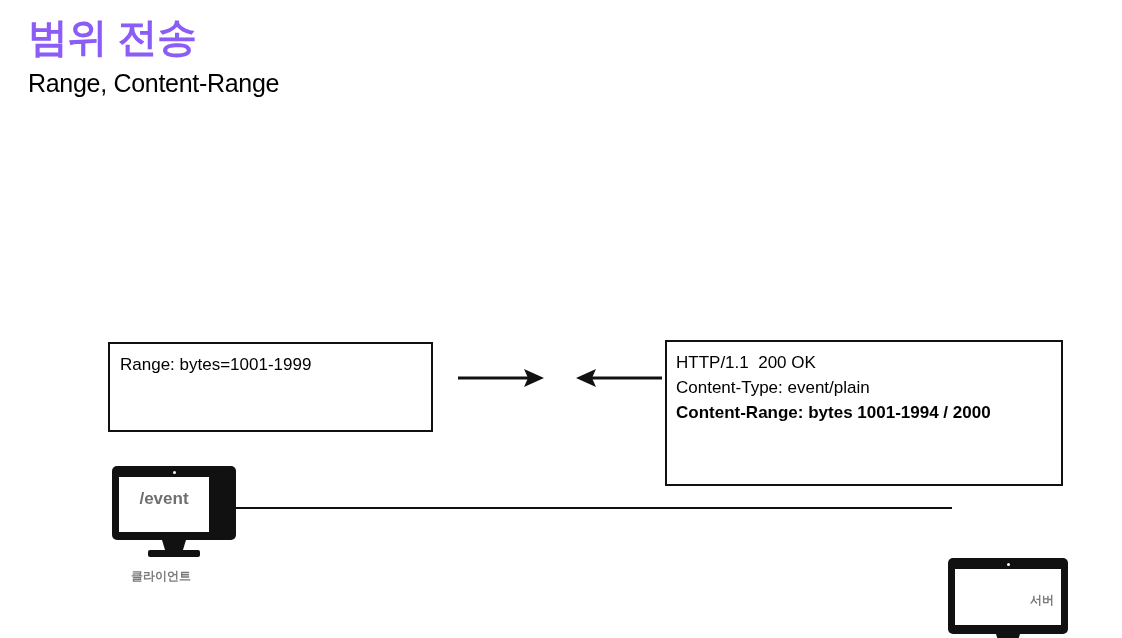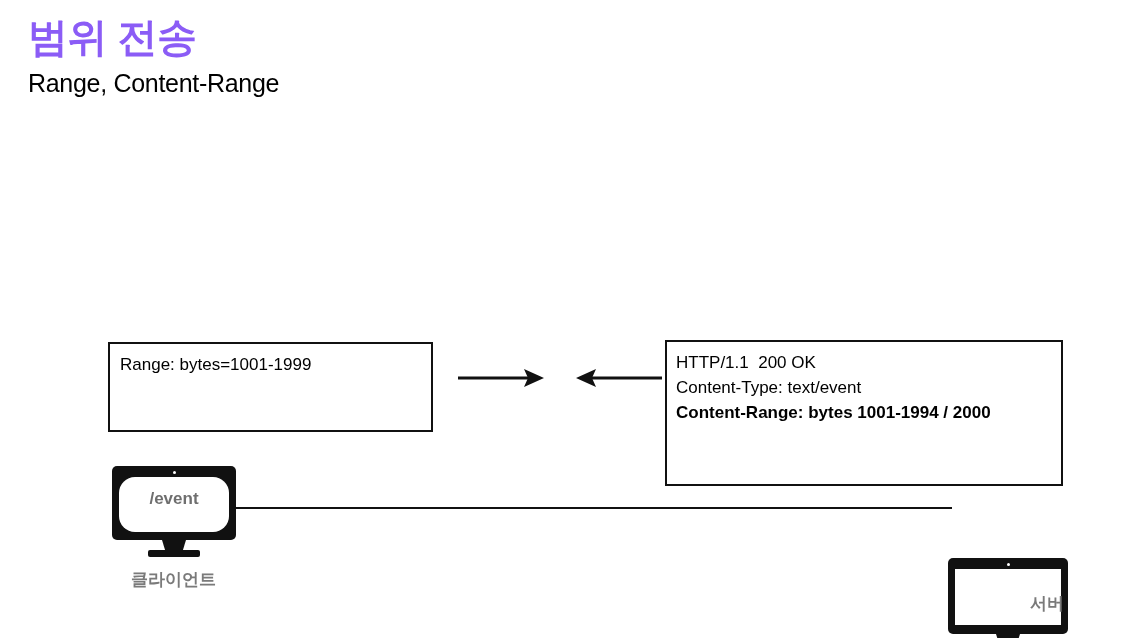--- a/index.html
+++ b/index.html
@@ -133,31 +133,31 @@
     border-radius: 2px;
   }
   .screen-label {
     font-size: 17px;
     font-weight: 700;
     color: #6f6f6f;
     letter-spacing: 0px;
   }
   .node-label {
     position: absolute;
-    font-size: 17px;
+    font-size: 12px;
     font-weight: 700;
     color: #7a7a7a;
     white-space: nowrap;
     text-align: right;
   }
 
   
   #client-node { left: 112px; top: 466px; width: 124px; height: 92px; }
   #client-node .bezel  { width: 124px; height: 74px; }
-  #client-node .screen { left: 7px; top: 11px; width: 110px; height: 55px; border-radius: 16px; }
+  #client-node .screen { left: 7px; top: 11px; width: 90px; height: 55px; }
   #client-node .camdot { left: 61px; top: 5px; }
   #client-node .neck   { left: 50px; top: 74px; width: 24px; height: 11px;
                          clip-path: polygon(0 0, 100% 0, 86% 100%, 14% 100%); }
   #client-node .base   { left: 36px; top: 84px; width: 52px; height: 7px; }
   #client-label { left: 131px; top: 568px; }
 
   
   #server-node { left: 948px; top: 466px; width: 120px; height: 94px; }
   #server-node .bezel  { width: 120px; height: 76px; }
   #server-node .screen { left: 7px; top: 11px; width: 106px; height: 56px; }
@@ -187,21 +187,21 @@
 
 <div class="arrow-wrap" id="arrow-response">
   <svg class="arrow-svg" width="86" height="24" viewBox="0 0 86 24">
     <line x1="14" y1="12" x2="86" y2="12" stroke="#111111" stroke-width="3"></line>
     <polygon points="0,12 20,3 16,12 20,21" fill="#111111"></polygon>
   </svg>
 </div>
 
 <div class="msg-box" id="response-box">
   <div class="msg-line">HTTP/1.1  200 OK</div>
-  <div class="msg-line">Content-Type: text/event</div>
+  <div class="msg-line">Content-Type: event/plain</div>
   <div class="msg-line bold">Content-Range: bytes 1001-1994 / 2000</div>
   <div class="msg-line spacer">&nbsp;</div>
 </div>
 
 <div id="network-line"></div>
 
 <div class="node monitor" id="client-node">
   <div class="bezel"></div>
   <div class="camdot"></div>
   <div class="screen">

